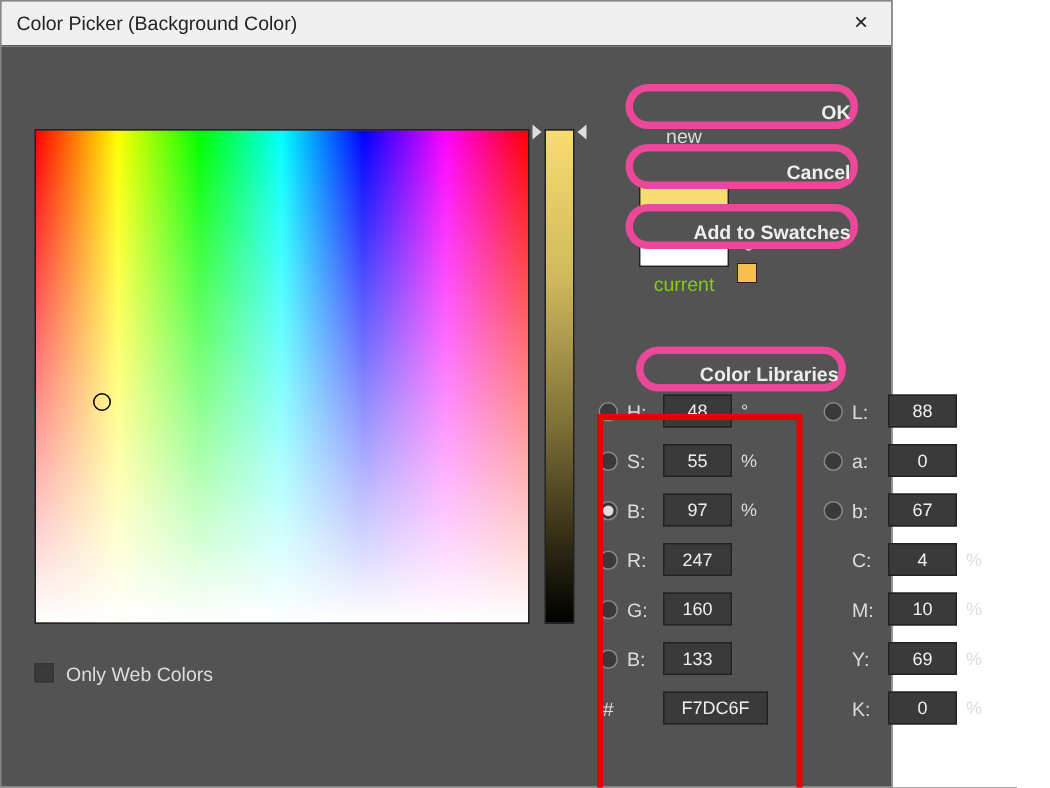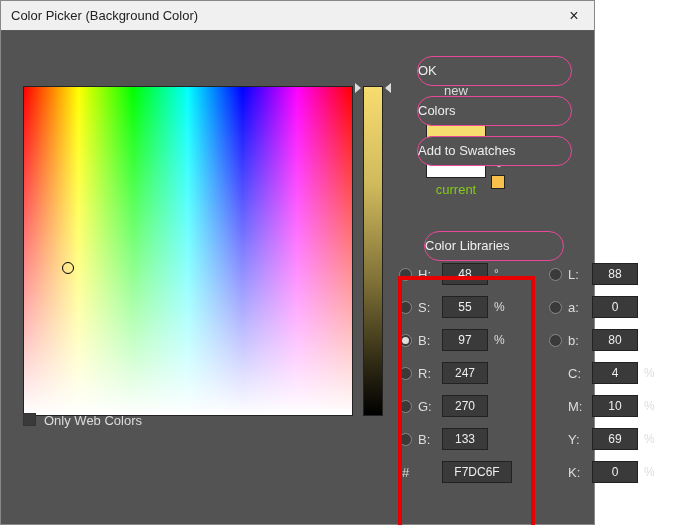--- a/index.html
+++ b/index.html
@@ -85,21 +85,21 @@
     width: 0; height: 0;
     border-top: 5px solid transparent;
     border-bottom: 5px solid transparent;
   }
   .hue-arrow-l { left: 354px; border-left: 6px solid #ddd; }
   .hue-arrow-r { left: 384px; border-right: 6px solid #ddd; }
 
   .only-web {
     position: absolute;
     left: 22px;
-    top: 382px;
+    top: 411px;
     display: flex;
     align-items: flex-start;
     gap: 8px;
     color: #ddd;
   }
   .chk {
     width: 13px; height: 13px;
     border: 1px solid #333;
     background: #3a3a3a;
   }
@@ -141,29 +141,30 @@
   .buttons {
     position: absolute;
     right: 22px;
     top: 25px;
     width: 155px;
     display: flex;
     flex-direction: column;
     gap: 10px;
   }
   .btn {
-    border: 1px solid #ec4899;
+    border: 5px solid #ec4899;
     border-radius: 16px;
     height: 30px;
     background: #535353;
     color: #eee;
-    text-align: left;
+    text-align: right;
     line-height: 28px;
     cursor: pointer;
     font-size: 13px;
+    font-weight: bold;
   }
   .btn-lib {
     position: absolute;
     right: 30px;
     top: 200px;
     width: 140px;
   }
 
   .numcols {
     position: absolute;
@@ -258,21 +259,21 @@
           <polygon points="3,5 8,2 13,5 13,11 8,14 3,11" fill="none" stroke="#bbb" stroke-width="1"></polygon>
           <line x1="3" y1="5" x2="8" y2="8" stroke="#bbb"></line>
           <line x1="13" y1="5" x2="8" y2="8" stroke="#bbb"></line>
           <line x1="8" y1="8" x2="8" y2="14" stroke="#bbb"></line>
         </svg>
     </div>
     <div class="tiny-sw"></div>
 
     <div class="buttons">
       <div class="btn">OK</div>
-      <div class="btn">Colors</div>
+      <div class="btn">Cancel</div>
       <div class="btn">Add to Swatches</div>
     </div>
     <div class="btn btn-lib">Color Libraries</div>
 
     <div class="numcols">
       <div class="colA">
         <div class="numrow">
           <span class="radio"></span>
           <span class="nlabel">H:</span>
           <span class="nval">48</span>
@@ -292,21 +293,21 @@
         </div>
         <div class="numrow">
           <span class="radio"></span>
           <span class="nlabel">R:</span>
           <span class="nval">247</span>
           <span class="unit"></span>
         </div>
         <div class="numrow">
           <span class="radio"></span>
           <span class="nlabel">G:</span>
-          <span class="nval">270</span>
+          <span class="nval">160</span>
           <span class="unit"></span>
         </div>
         <div class="numrow">
           <span class="radio"></span>
           <span class="nlabel">B:</span>
           <span class="nval">133</span>
           <span class="unit"></span>
         </div>
         <div class="numrow">
           <span class="hash">#</span>
@@ -324,21 +325,21 @@
         </div>
         <div class="numrow">
           <span class="radio"></span>
           <span class="nlabel">a:</span>
           <span class="nval">0</span>
           <span class="unit"></span>
         </div>
         <div class="numrow">
           <span class="radio"></span>
           <span class="nlabel">b:</span>
-          <span class="nval">80</span>
+          <span class="nval">67</span>
           <span class="unit"></span>
         </div>
         <div class="numrow">
           <span class="noradio"></span>
           <span class="nlabel">C:</span>
           <span class="nval">4</span>
           <span class="unit">%</span>
         </div>
         <div class="numrow">
           <span class="noradio"></span>

